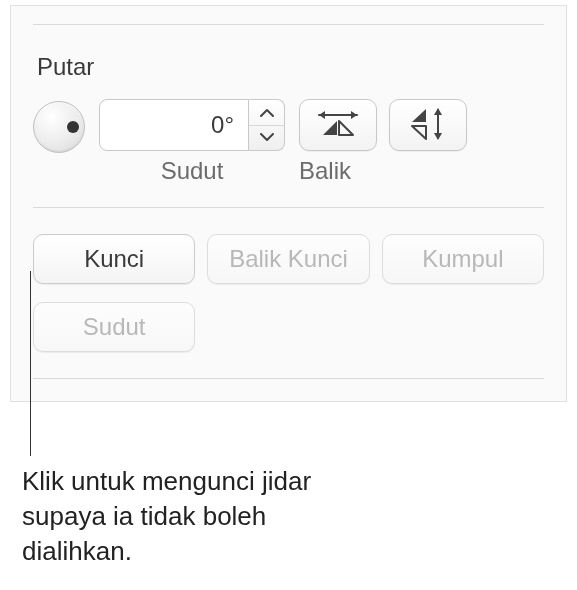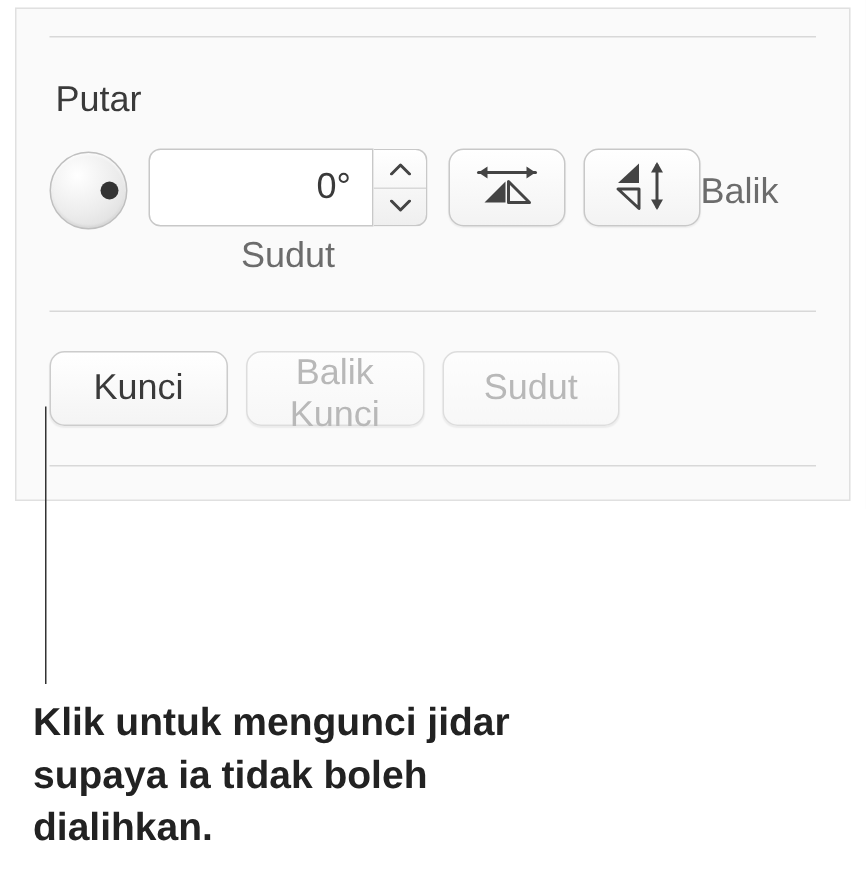--- a/index.html
+++ b/index.html
@@ -106,43 +106,42 @@
       border-bottom: 1px solid #d8d8d8;
     }
     .field-label {
       font-size: 24px;
       color: #6c6c6c;
       margin-top: 6px;
       font-weight: 400;
     }
     .flip-group {
       display: flex;
-      flex-direction: row;
-      align-items: center;
+      flex-direction: column;
       flex-shrink: 0;
     }
     .flip-buttons {
       display: flex;
       gap: 12px;
     }
     .icon-btn {
       width: 78px;
       height: 52px;
       border: 1px solid #c8c8c8;
       border-radius: 10px;
       background: linear-gradient(#ffffff, #f3f3f3);
       cursor: pointer;
       display: flex;
       align-items: center;
       justify-content: center;
       box-shadow: 0 1px 1px rgba(0,0,0,0.05);
     }
     .button-grid {
       display: grid;
-      grid-template-columns: 1fr 1fr 1fr 1fr;
+      grid-template-columns: 1fr 1fr 1fr;
       gap: 18px 12px;
       padding: 26px 0 26px 0;
     }
     .pill-btn {
       height: 50px;
       border: 1px solid #cccccc;
       border-radius: 10px;
       background: linear-gradient(#ffffff, #f4f4f4);
       font-size: 24px;
       color: #3a3a3a;
@@ -165,21 +164,21 @@
       background: #333333;
     }
     .callout-text {
       position: absolute;
       left: 22px;
       top: 464px;
       font-size: 26px;
       line-height: 1.35;
       color: #222222;
       max-width: 330px;
-      font-weight: 700;
+      font-weight: 400;
     }
   </style>
 </head>
 <body>
 
 <div class="panel">
   <div class="divider"></div>
 
   <div class="section-title">Putar</div>
 
@@ -236,20 +235,21 @@
       </div>
       <div class="field-label">Balik</div>
     </div>
   </div>
 
   <div class="divider"></div>
 
   <div class="button-grid">
     <button class="pill-btn">Kunci</button>
     <button class="pill-btn disabled">Balik Kunci</button>
+    <button class="pill-btn disabled">Kumpul</button>
     <button class="pill-btn disabled">Sudut</button>
   </div>
 
   <div class="divider"></div>
 </div>
 
 <div class="callout-line"></div>
 <div class="callout-text">Klik untuk mengunci jidar supaya ia tidak boleh dialihkan.</div>
 
 </body></html>

